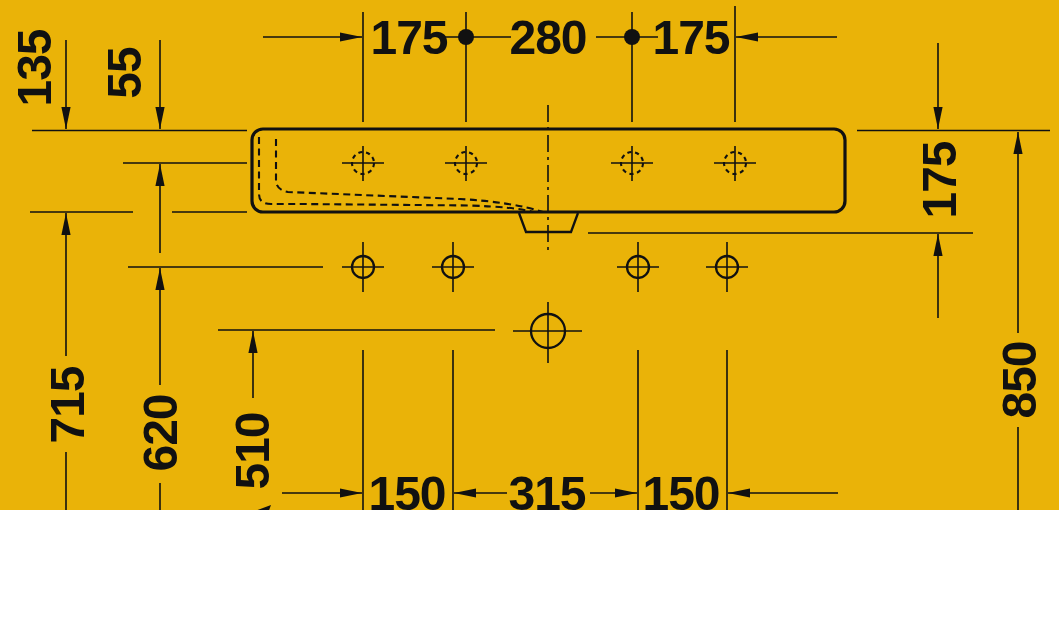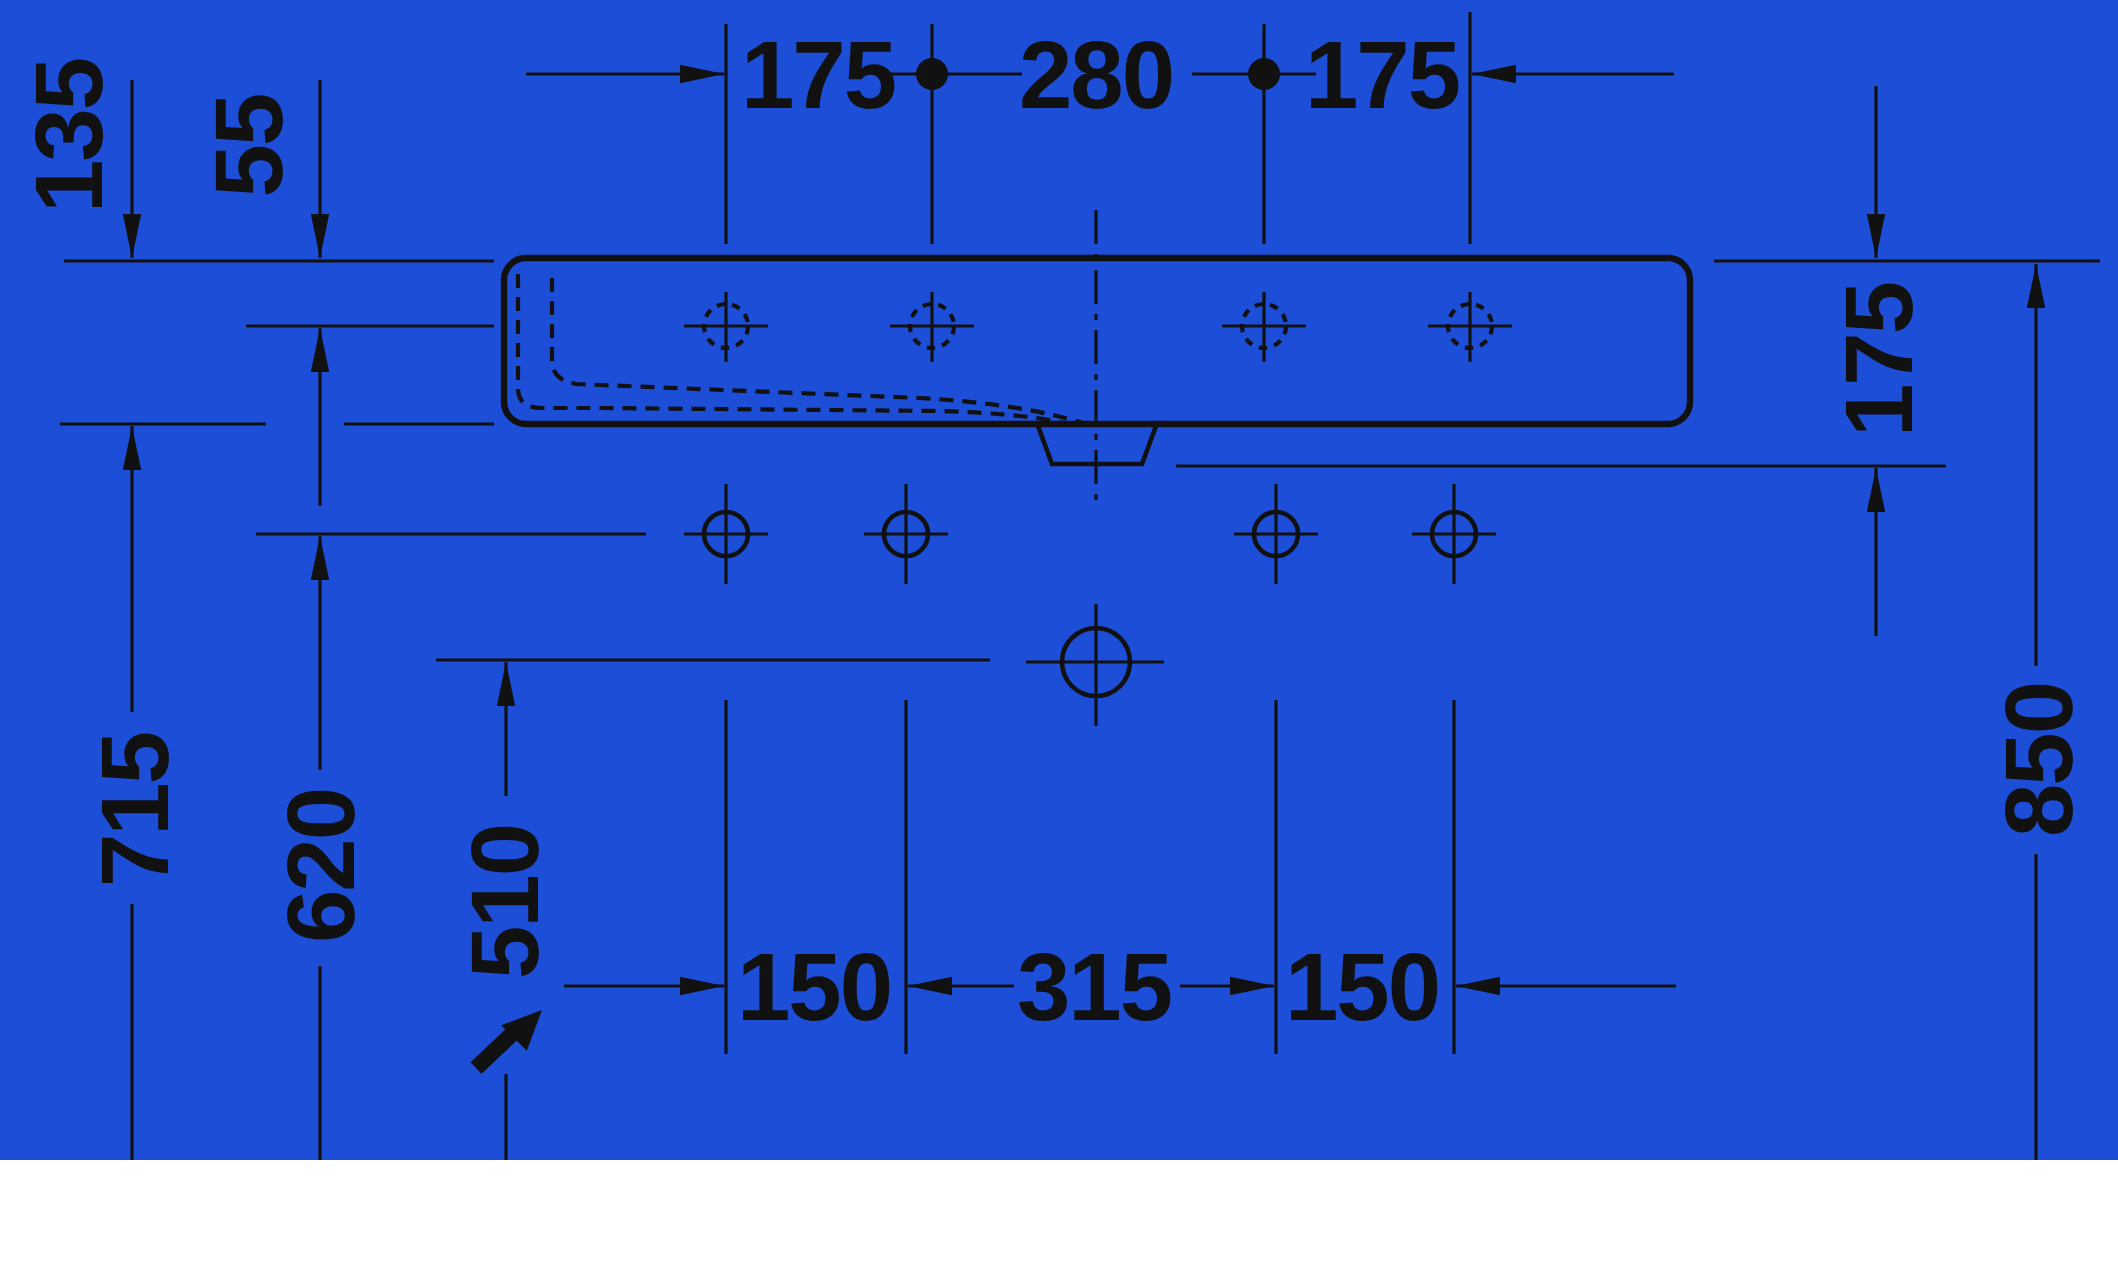--- a/index.html
+++ b/index.html
@@ -1,16 +1,16 @@
 <!DOCTYPE html>
 <html><head>
 <meta charset="utf-8">
 <style>
   html,body{margin:0;padding:0;background:#ffffff;}
-  .stage{position:relative;width:1059px;height:580px;background:#1d4ed8;overflow:hidden;}
+  .stage{position:relative;width:1059px;height:510px;background:#eab308;overflow:hidden;}
   svg{display:block;}
   .thin{stroke:#111;stroke-width:1.6;fill:none;}
   .med{stroke:#111;stroke-width:2.3;fill:none;}
   .bold{stroke:#111;stroke-width:3.2;fill:none;}
   .dash{stroke:#111;stroke-width:2.1;fill:none;stroke-dasharray:7 4.5;}
   .cldash{stroke:#111;stroke-width:1.6;fill:none;stroke-dasharray:17 5 3 5;}
   .holedash{stroke:#111;stroke-width:2.1;fill:none;stroke-dasharray:4.2 3.6;}
   .dot{fill:#111;stroke:none;}
   .dimtext{font-family:"Liberation Sans","DejaVu Sans",sans-serif;font-weight:bold;font-size:48px;fill:#111;letter-spacing:-1px;}
   .floor{fill:#111;stroke:none;}

